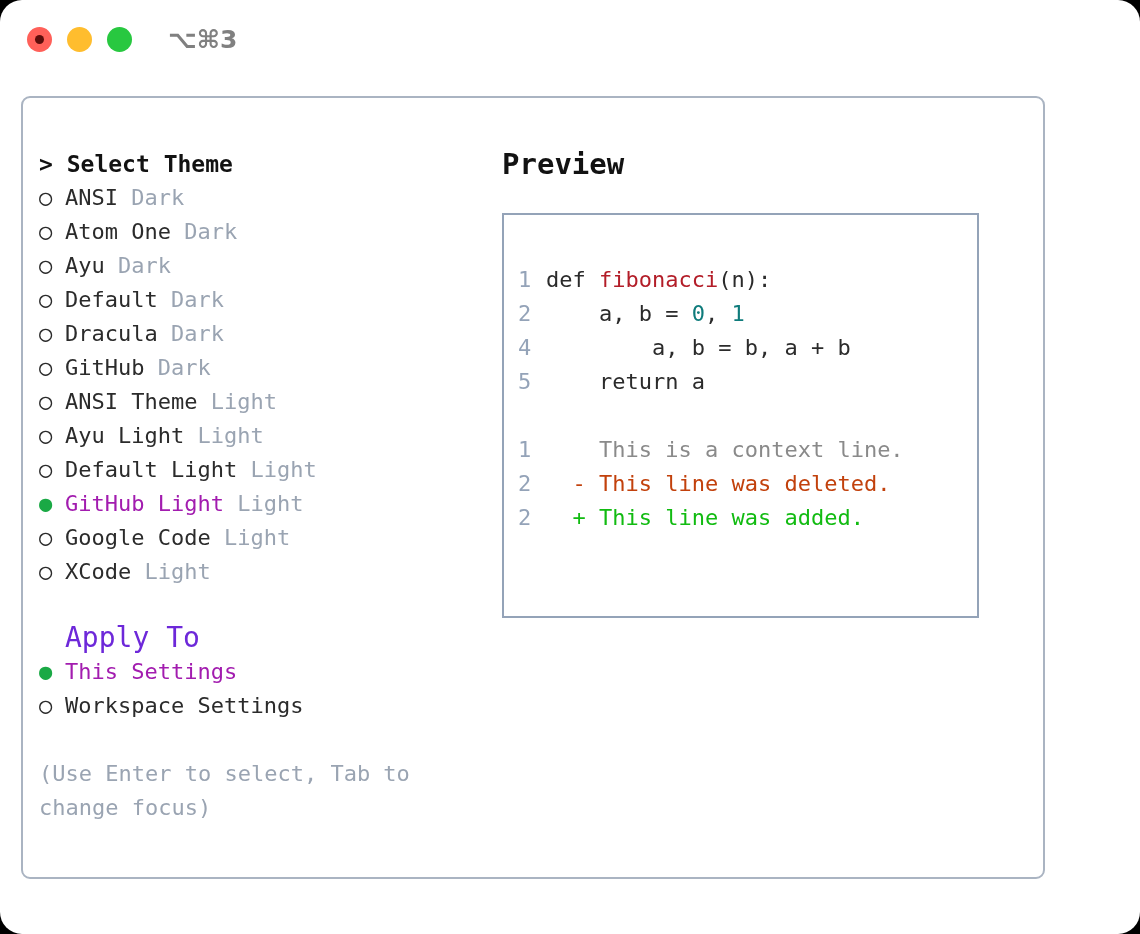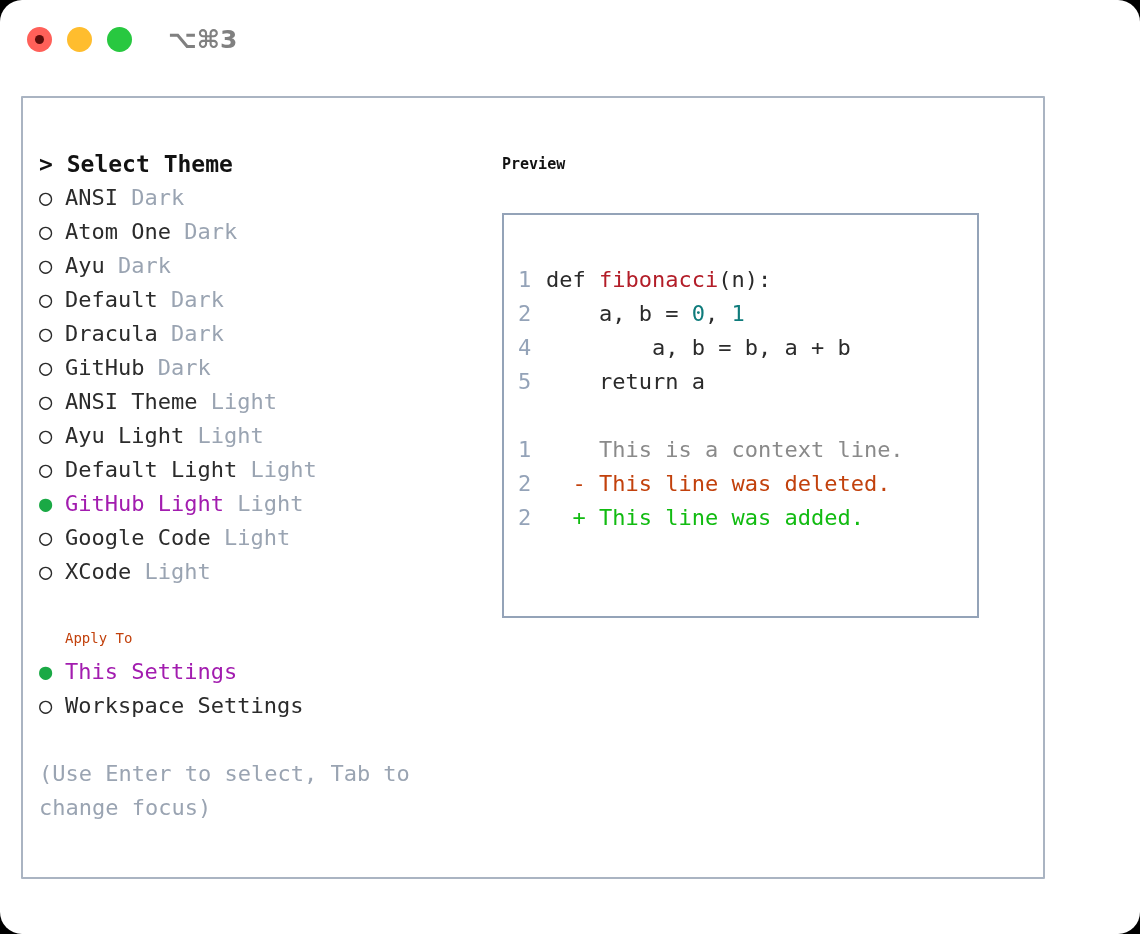--- a/index.html
+++ b/index.html
@@ -75,21 +75,21 @@
   }
 
   
   .card {
     position: absolute;
     left: 21px;
     top: 96px;
     width: 1024px;
     height: 783px;
     border: 2px solid #aab4c2;
-    border-radius: 1px;
+    border-radius: 9px;
     box-sizing: border-box;
     background: #ffffff;
   }
 
   .columns {
     position: absolute;
     left: 0; top: 0;
     width: 100%; height: 100%;
   }
 
@@ -121,44 +121,44 @@
     width: 26px;
     color: #2b2b2b;
   }
   .opt-row.selected .bullet { color: #1aa945; }
   .opt-row.selected .opt-label { color: #a21caf; }
   .opt-tag { color: #9aa4b2; }
 
   .section-gap { height: 32px; }
 
   .subsection-title {
-    font-size: 14px;
-    line-height: 34px;
-    color: #c2410c;
+    font-size: 28px;
+    line-height: 34px;
+    color: #6d28d9;
     white-space: pre;
     padding-left: 26px;
   }
 
   .hint {
     margin-top: 34px;
     font-size: 22px;
     line-height: 34px;
     color: #9aa4b2;
     width: 400px;
   }
 
   
   .right-panel {
     position: absolute;
     left: 479px;
     top: 49px;
     width: 490px;
   }
   .preview-title {
-    font-size: 15px;
+    font-size: 29px;
     font-weight: bold;
     color: #121212;
     line-height: 34px;
     margin-bottom: 32px;
   }
   .preview-box {
     width: 477px;
     height: 405px;
     border: 2px solid #94a3b8;
     box-sizing: border-box;

